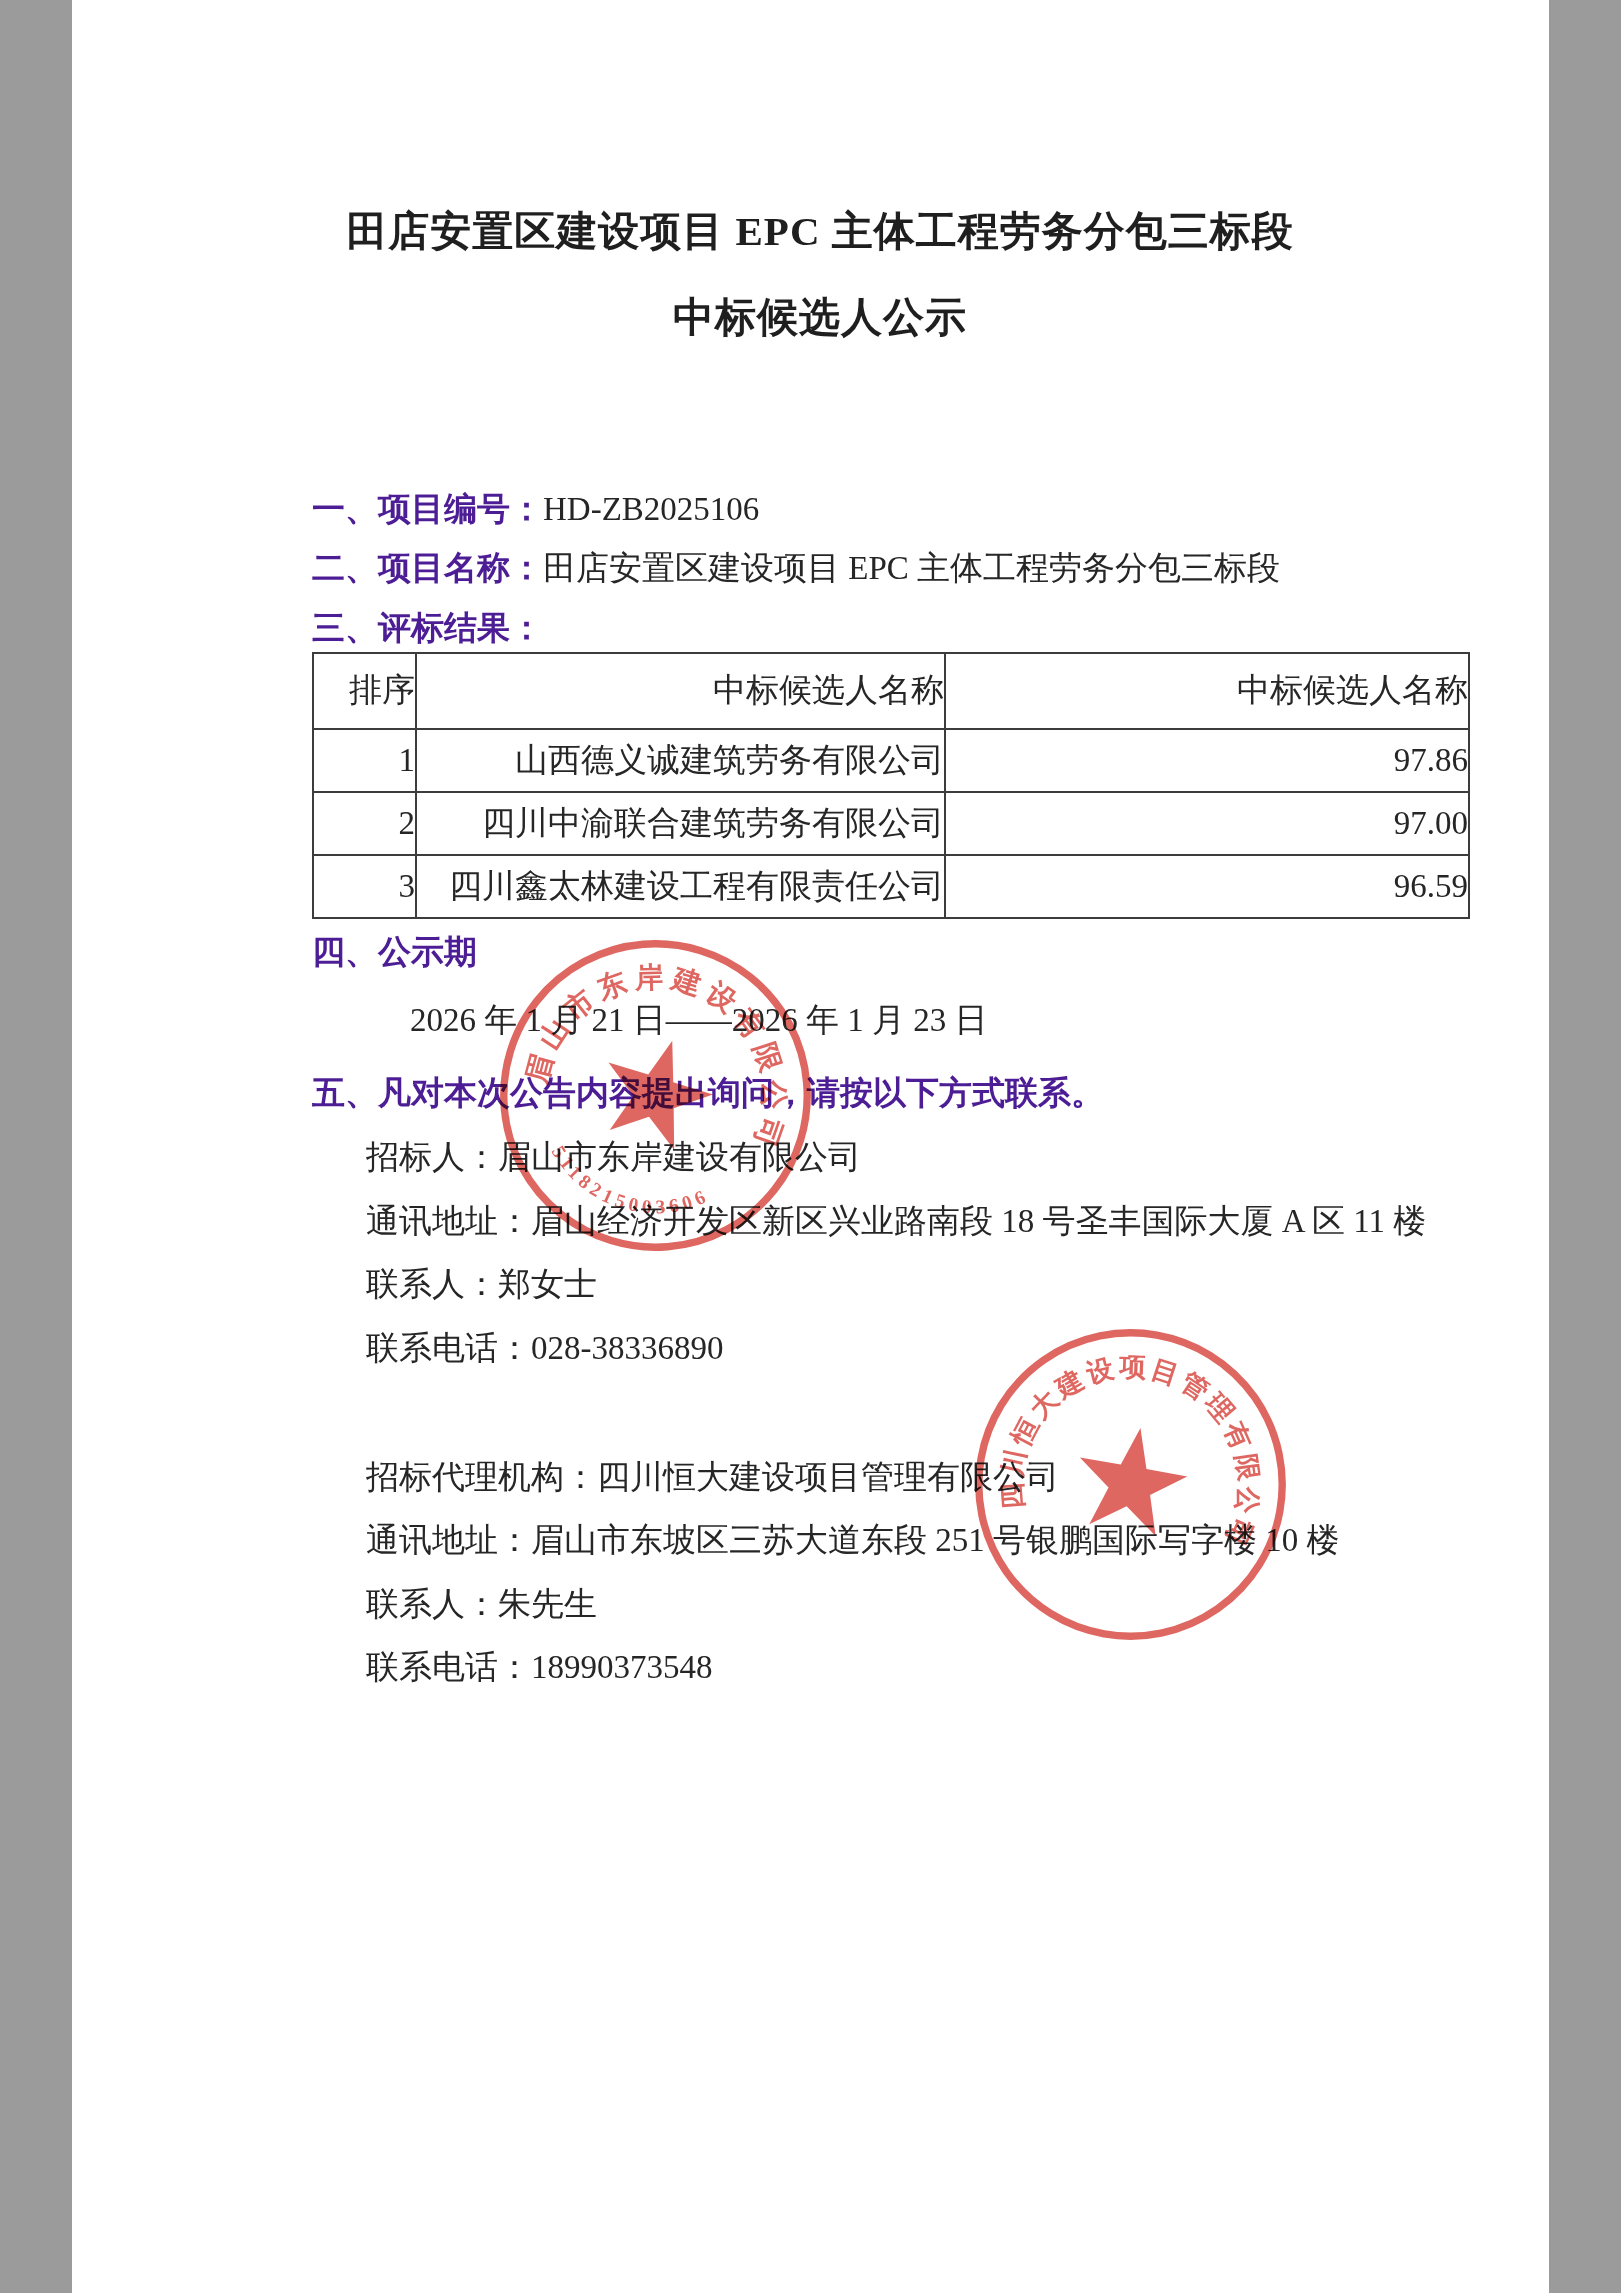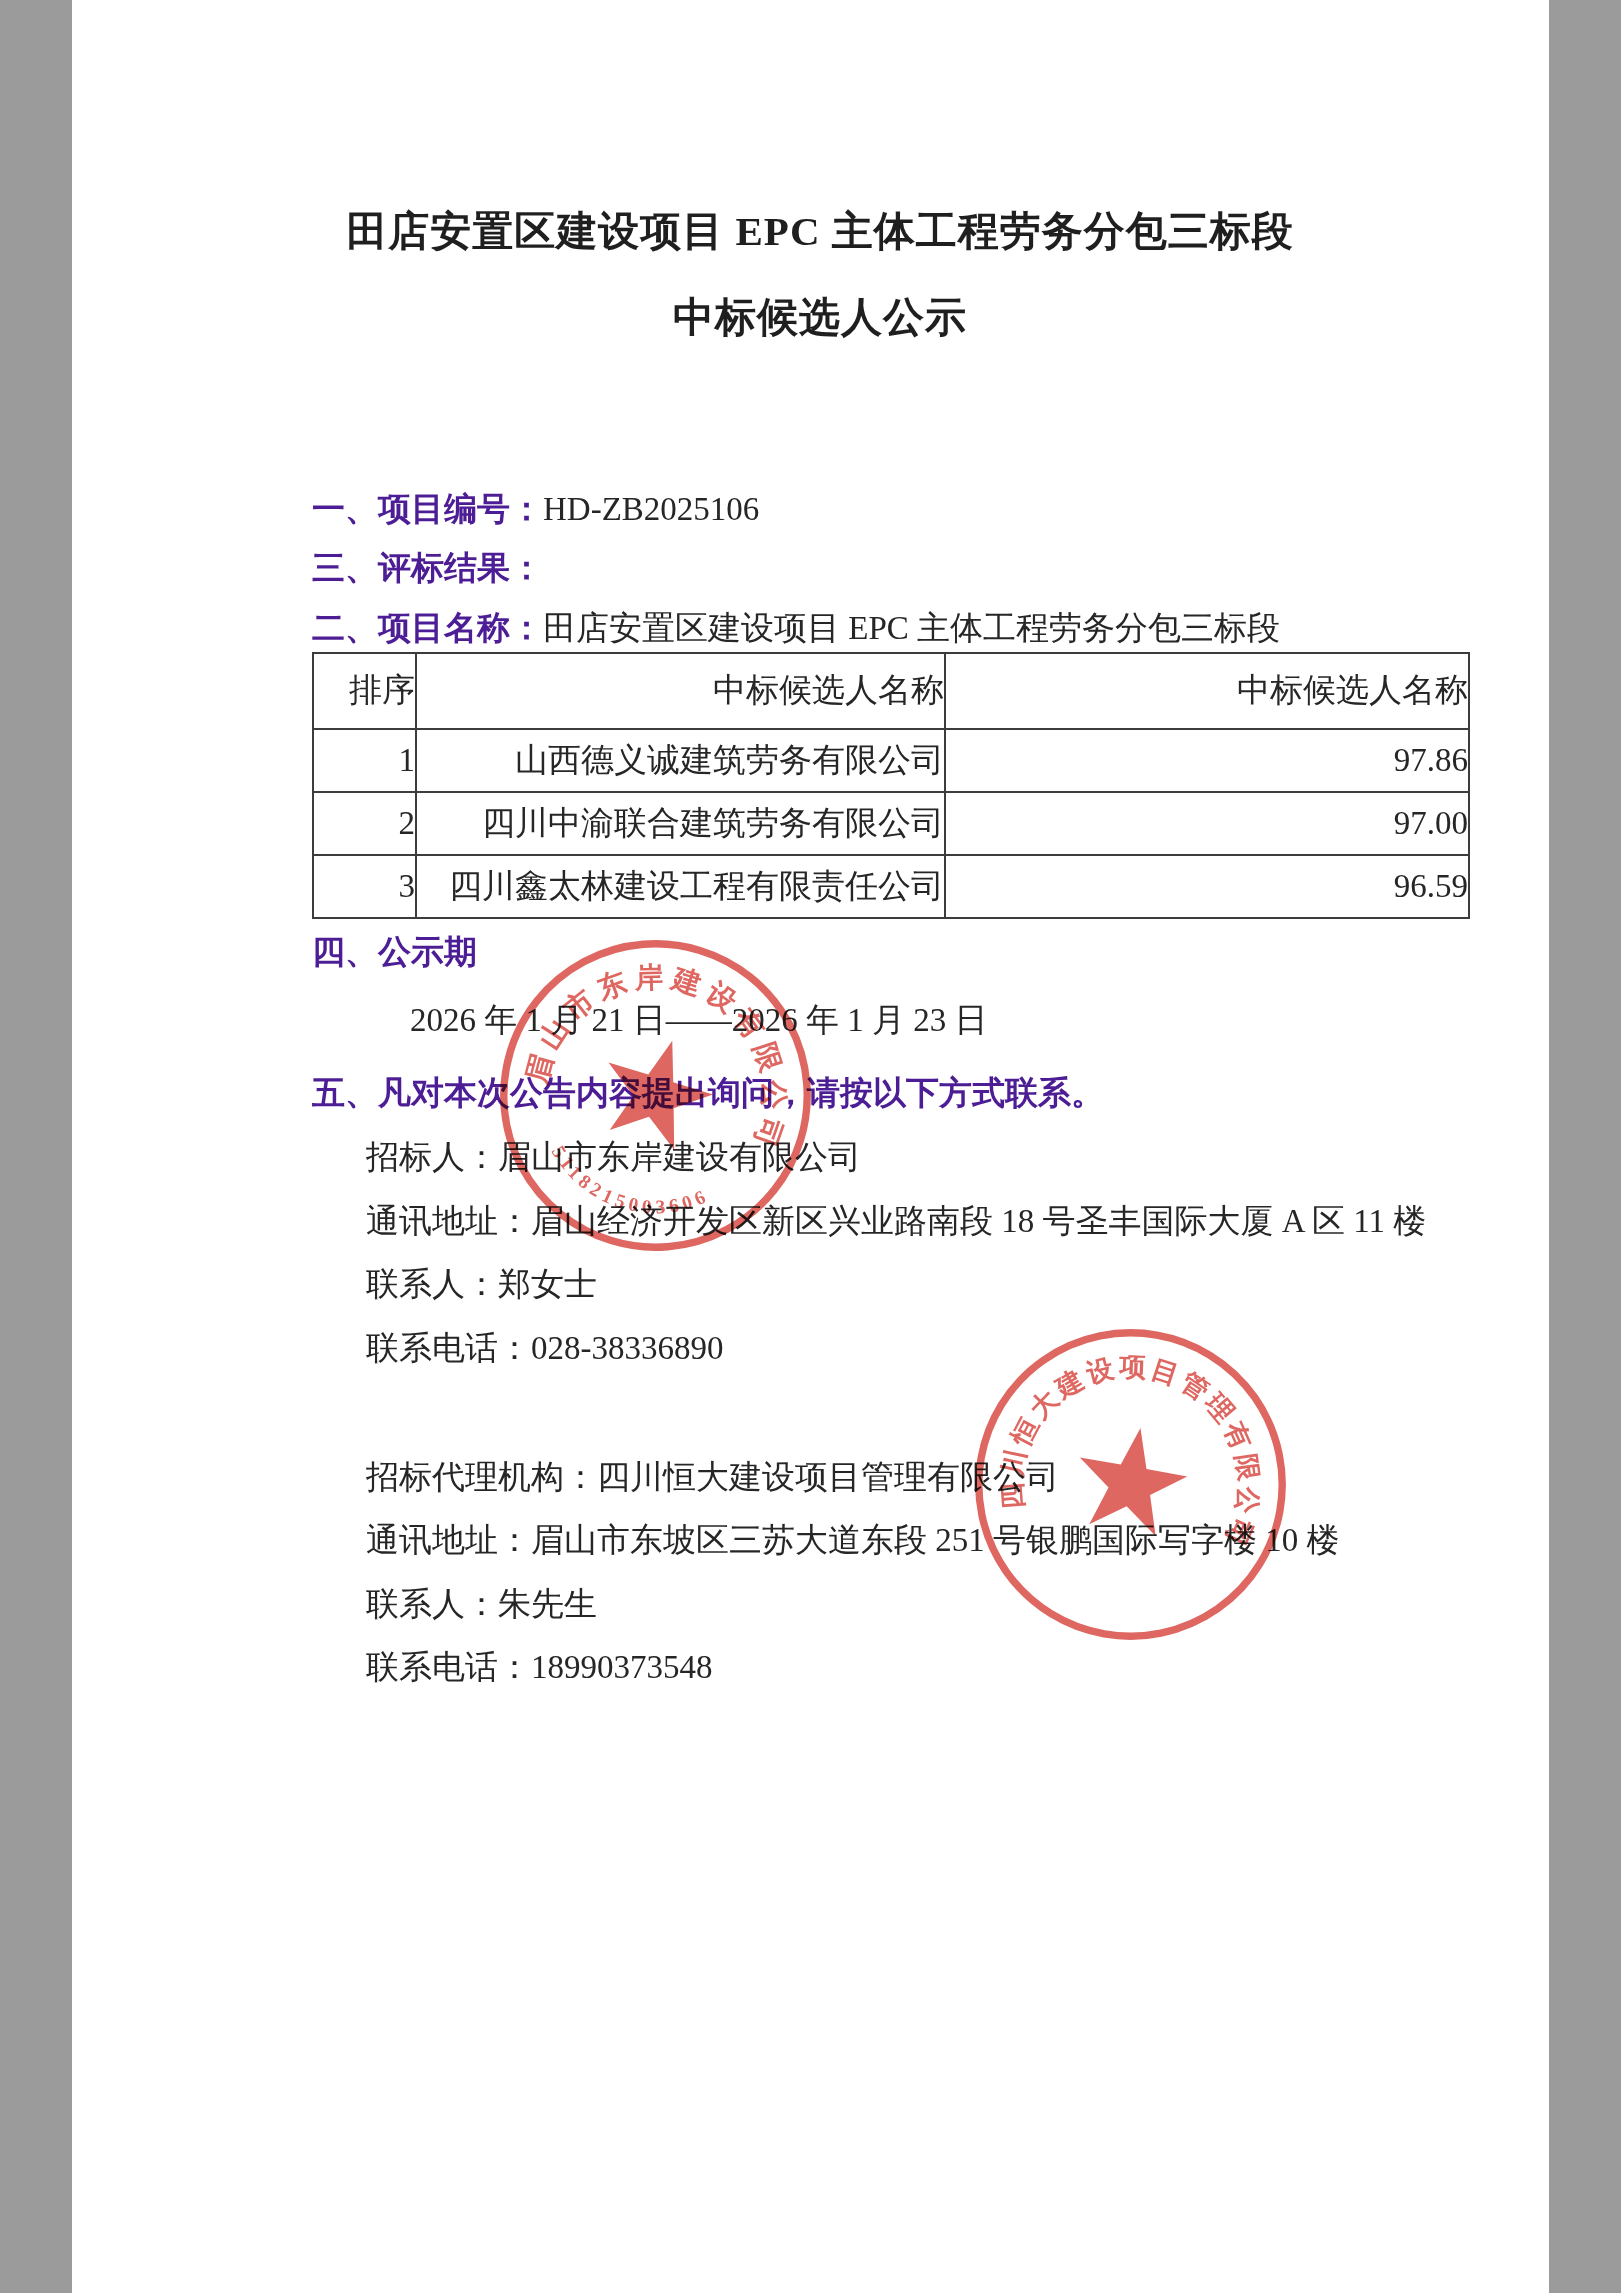--- a/index.html
+++ b/index.html
@@ -73,26 +73,26 @@
 <div class="page">
   <div class="content">
 
     <div class="title title-1">田店安置区建设项目 EPC 主体工程劳务分包三标段</div>
     <div class="title title-2">中标候选人公示</div>
 
     <div class="line sec-1">
       <span class="hei">一、项目编号：</span><span>HD-ZB2025106</span>
     </div>
 
+    <div class="line sec-2">
+      <span class="hei">二、项目名称：</span><span>田店安置区建设项目 EPC 主体工程劳务分包三标段</span>
+    </div>
+
     <div class="line sec-3">
       <span class="hei">三、评标结果：</span>
-    </div>
-
-    <div class="line sec-2">
-      <span class="hei">二、项目名称：</span><span>田店安置区建设项目 EPC 主体工程劳务分包三标段</span>
     </div>
 
     <table class="result">
       <colgroup>
           <col class="c-rank">
           <col class="c-name">
           <col class="c-score">
         </colgroup>
       <thead>
         <tr>

